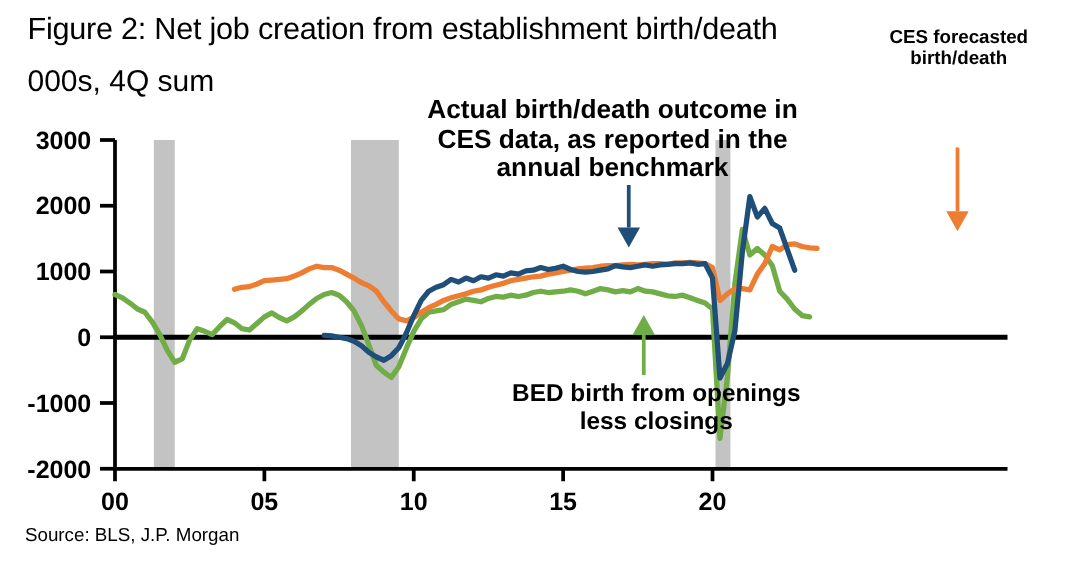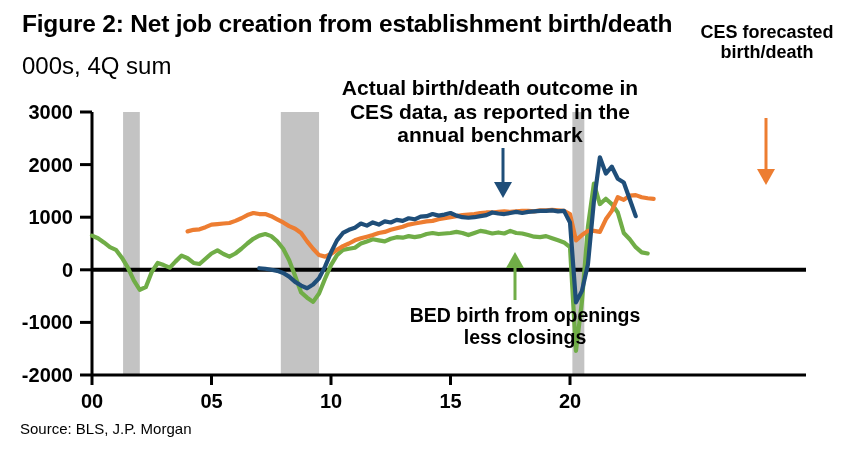--- a/index.html
+++ b/index.html
@@ -4,36 +4,36 @@
 <style>
   html,body{margin:0;padding:0;}
   body{
     width:852px;height:459px;background:#ffffff;
     font-family:"Liberation Sans", sans-serif;
     color:#000000;overflow:hidden;position:relative;
   }
   #figure{position:relative;width:852px;height:459px;}
   .title{
     position:absolute;left:22px;top:10px;
-    font-size:24.5px;font-weight:bold;letter-spacing:-0.2px;white-space:nowrap;
+    font-size:24.5px;font-weight:normal;letter-spacing:-0.2px;white-space:nowrap;
   }
   .subtitle{
     position:absolute;left:22px;top:52px;
     font-size:24px;font-weight:normal;white-space:nowrap;
   }
   .source{
     position:absolute;left:20px;top:420px;
     font-size:15px;font-weight:normal;white-space:nowrap;
   }
   svg.plot{position:absolute;left:0;top:0;width:852px;height:459px;}
   .anno{
     position:absolute;font-weight:bold;text-align:center;line-height:1.12;
   }
   #anno-ces-actual{left:334px;top:76px;width:312px;font-size:21px;}
-  #anno-ces-forecast{left:697px;top:22px;width:140px;font-size:18px;}
+  #anno-ces-forecast{left:697px;top:22px;width:140px;font-size:15px;}
   #anno-bed{left:400px;top:305px;width:250px;font-size:19.5px;}
   .tick-label{font-size:20px;font-weight:bold;font-family:"Liberation Sans",sans-serif;}
 </style>
 </head>
 <body>
 
 <div id="figure">
 
   <div class="title">Figure 2: Net job creation from establishment birth/death</div>
   <div class="subtitle">000s, 4Q sum</div>

